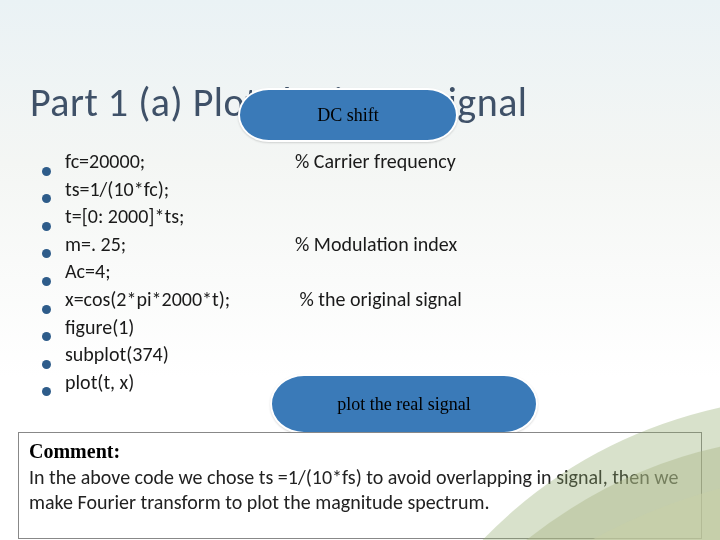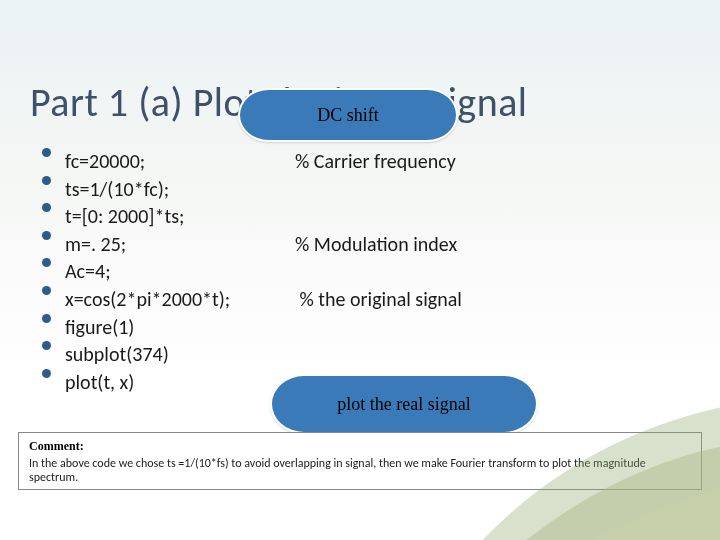--- a/index.html
+++ b/index.html
@@ -1,29 +1,29 @@
 <!DOCTYPE html>
 <html><head>
 <meta charset="utf-8">
 <style>
   html,body{margin:0;padding:0;width:720px;height:540px;overflow:hidden;font-family:Calibri,Arial,sans-serif;background:#fff}
   .slide{position:relative;width:720px;height:540px;background:linear-gradient(180deg,#eaf2f5 0%,#f4f6f4 30%,#ffffff 70%);box-sizing:border-box}
   
   .title{position:absolute;left:30px;top:78px;font-size:40px;color:#3f5168;letter-spacing:.5px}
   
   .bullets{position:absolute;left:42px;top:148px;font-size:20px;color:#1a1a1a;line-height:1.38}
-  .bullets .row{display:flex;align-items:flex-start;white-space:pre}
+  .bullets .row{display:flex;align-items:flex-end;white-space:pre}
   .bullets .dot{width:9px;height:9px;border-radius:50%;background:#2e5c8a;margin-right:14px;flex-shrink:0}
   .bullets .code{min-width:230px;display:inline-block}
   
   .bubble{position:absolute;background:#3a7ab8;border:2px solid #fff;border-radius:34px/30px;color:#000000;display:flex;align-items:center;justify-content:center;font-family:Liberation Serif, serif;font-size:18px;box-shadow:0 1px 2px rgba(0,0,0,.15)}
   .bubble.top{left:238px;top:88px;width:216px;height:50px}
   .bubble.mid{left:270px;top:374px;width:264px;height:56px}
   
-  .comment{position:absolute;left:18px;right:18px;top:432px;background:#fff;border:1px solid #888;padding:6px 10px 4px;font-size:12px;color:#222;line-height:1.22}
+  .comment{position:absolute;left:18px;right:18px;top:432px;background:#fff;border:1px solid #888;padding:6px 10px 24px;font-size:20px;color:#222;line-height:1.22}
   .comment .hdr{font-family:Georgia,serif;font-weight:bold;color:#000;margin-bottom:2px}
   
   .swoosh{position:absolute;right:-40px;bottom:-50px;width:320px;height:220px;pointer-events:none}
 </style>
 </head>
 <body>
 
 <div class="slide">
 
   <div class="title">Part 1 (a) Plot the input signal</div>

